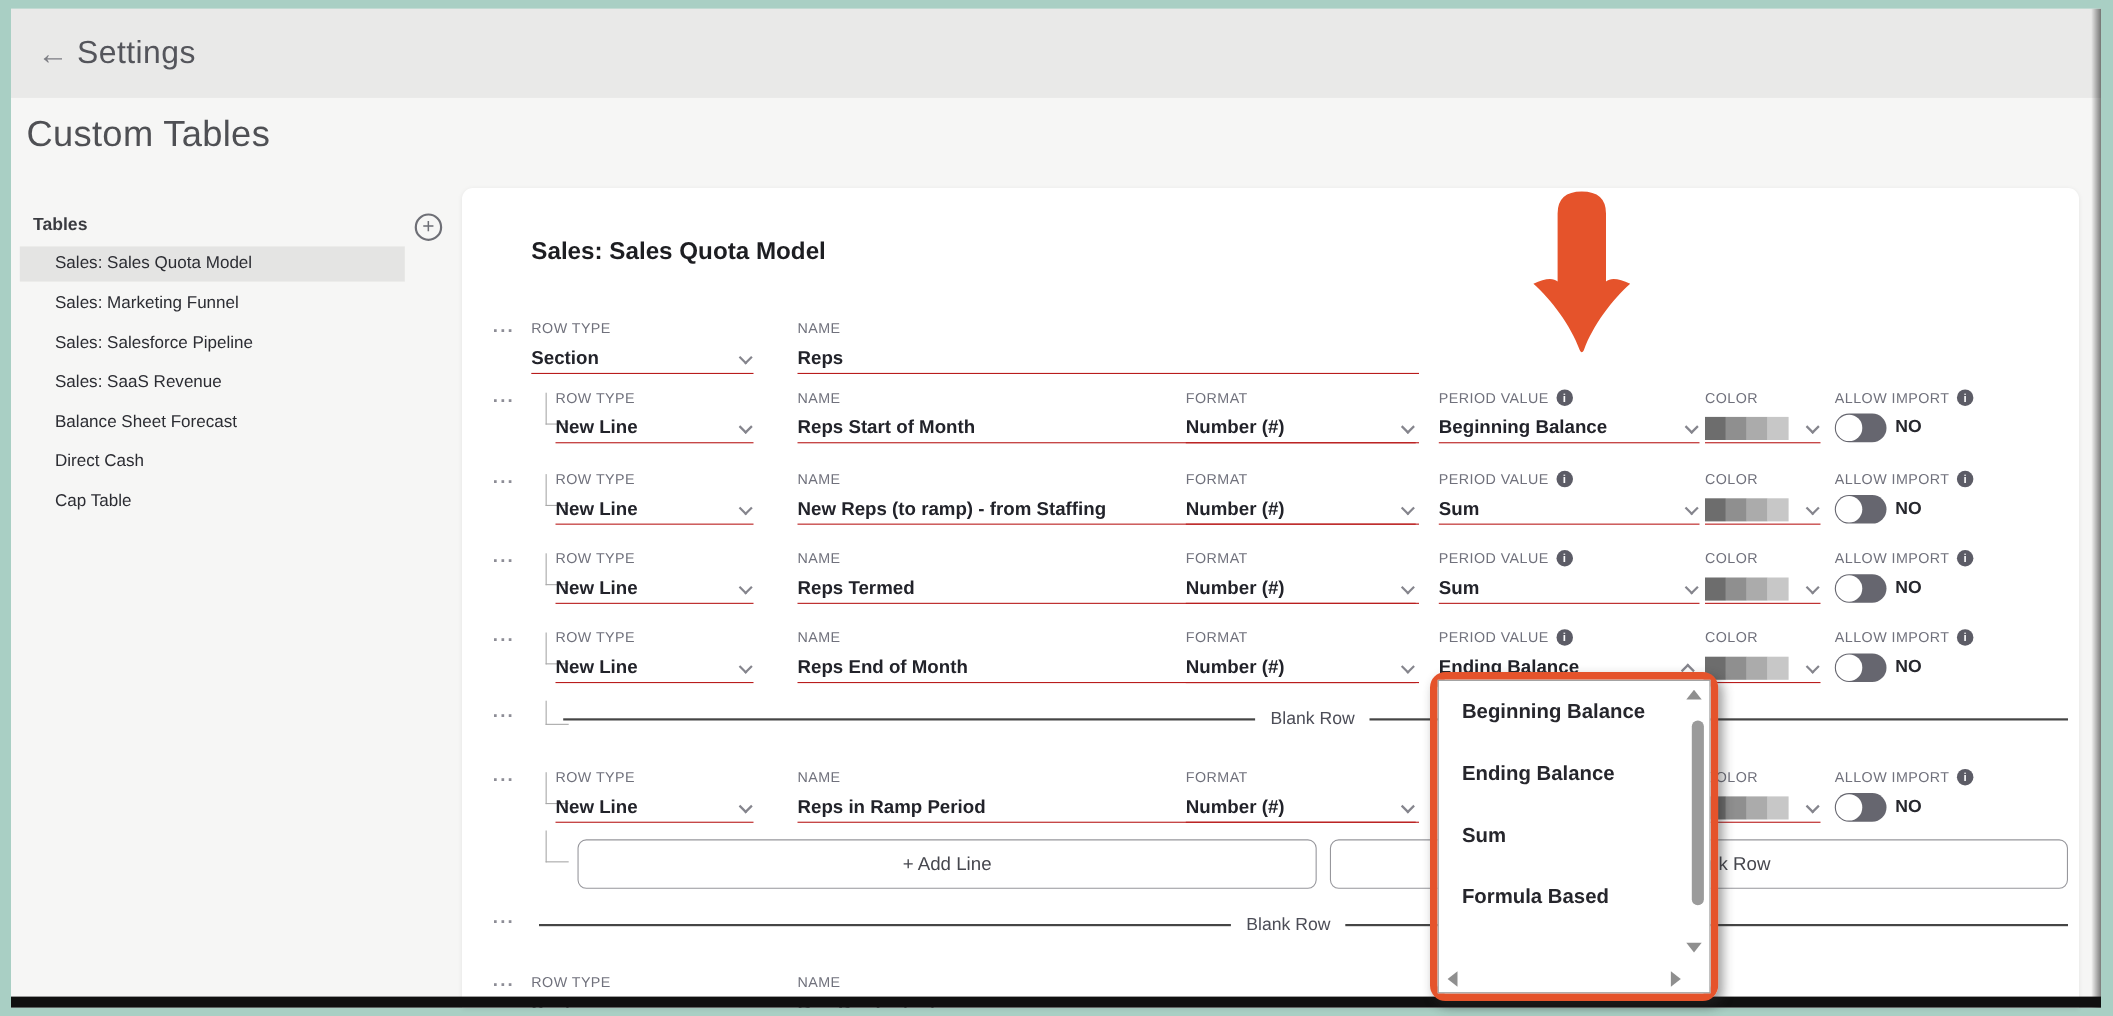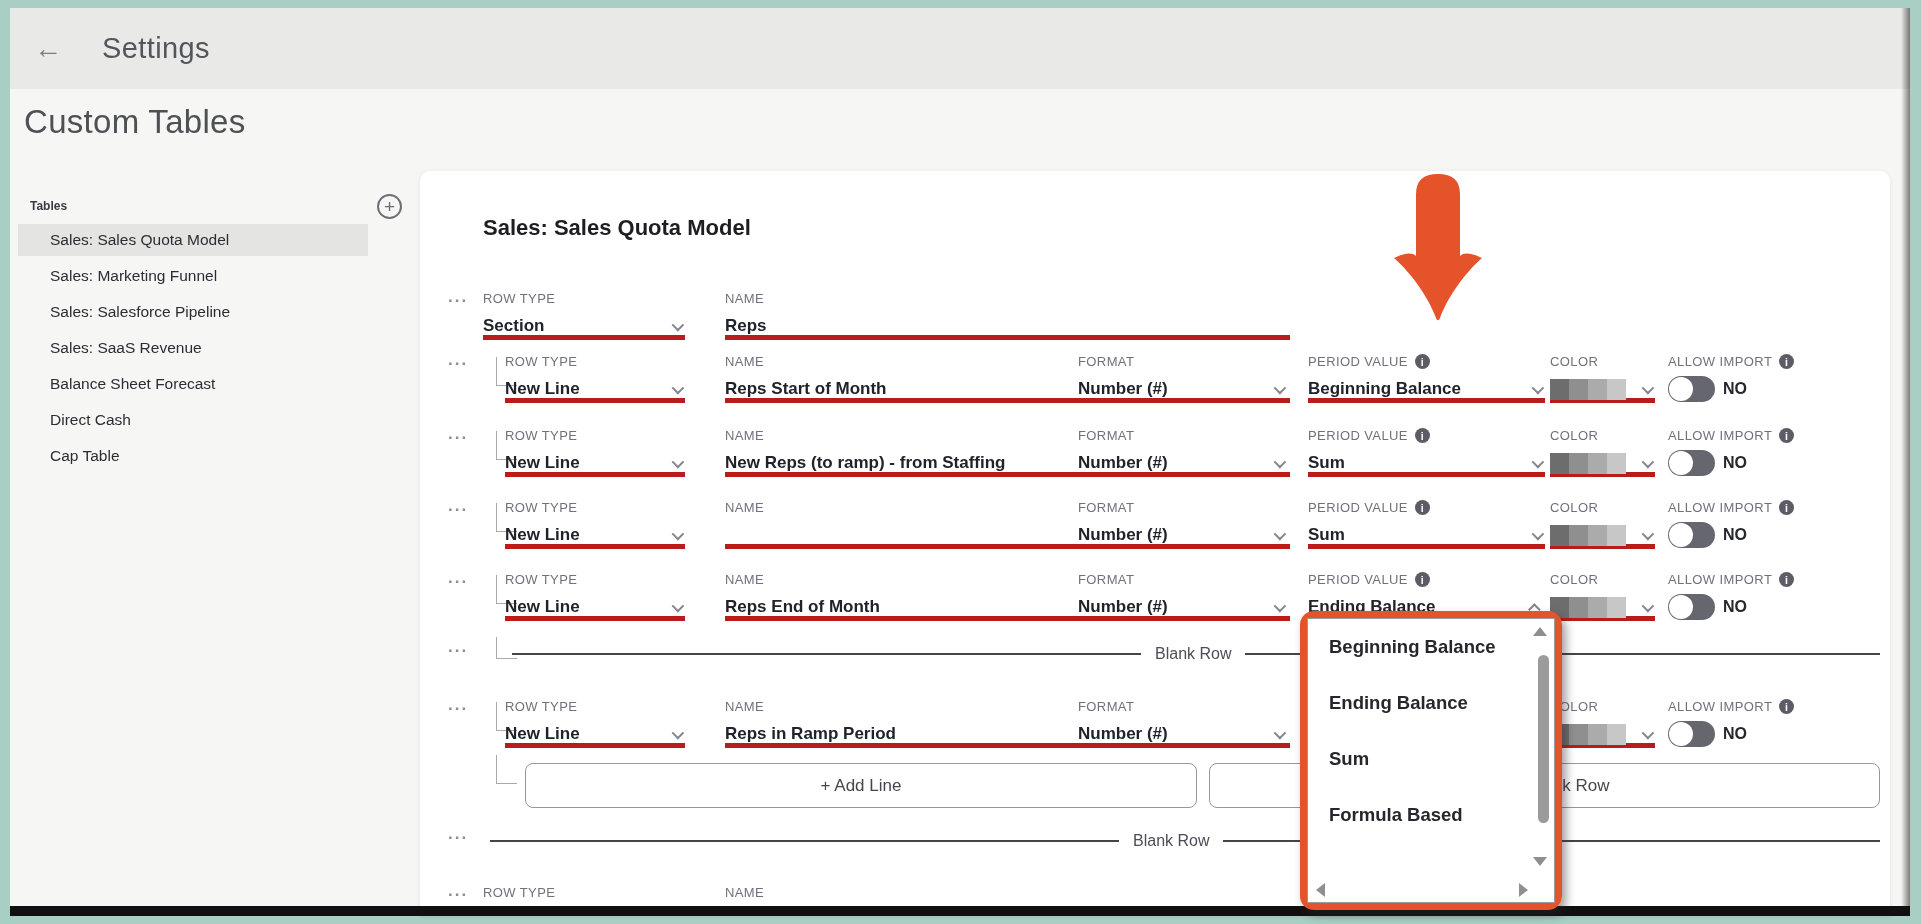--- a/index.html
+++ b/index.html
@@ -6,42 +6,42 @@
   html,body { width:1921px; height:924px; }
   body { background:#a9cfc4; position:relative; font-family:"Liberation Sans", sans-serif; overflow:hidden; }
 
   .window { position:absolute; left:10px; top:8px; width:1900px; height:908px; background:#f6f6f5; z-index:1; }
   .right-shadow { position:absolute; right:0; top:0; bottom:0; width:9px;
      background:linear-gradient(to right, rgba(0,0,0,0), rgba(0,0,0,0.5)); z-index:6; }
   .bottom-bar { position:absolute; left:0; right:0; bottom:0; height:10px; background:#101010; z-index:6; }
 
   .topbar { position:absolute; left:0; top:0; width:100%; height:81px; background:#e9e9e8; display:flex; align-items:center; }
   .back-icon { margin-left:24px; font-size:28px; color:#7d7e84; cursor:pointer; }
-  .topbar-title { margin-left:40px; font-size:29px; color:#54555b; letter-spacing:.4px; }
+  .topbar-title { margin-left:8px; font-size:29px; color:#54555b; letter-spacing:.4px; }
 
   .page-title { position:absolute; left:14px; top:95px; font-size:33px; color:#4f5054; letter-spacing:.3px; }
 
   .sidebar-header { position:absolute; left:20px; top:188px; width:380px; height:26px; }
-  .sidebar-header .hd-label { font-size:12px; font-weight:bold; color:#3a3b40; }
+  .sidebar-header .hd-label { font-size:16px; font-weight:bold; color:#3a3b40; }
   .add-table-button { position:absolute; right:8px; top:-2px; width:25px; height:25px; border:2px solid #6e6f76; border-radius:50%;
      color:#6e6f76; font-size:19px; line-height:21px; text-align:center; cursor:pointer; background:transparent; }
   .sidebar-list { position:absolute; left:0; top:214px; width:400px; }
   .side-item { position:relative; height:36px; display:flex; align-items:center; padding-left:40px; font-size:15.5px; color:#2c2d33; cursor:pointer; }
   .side-item.selected::before { content:""; position:absolute; left:8px; right:42px; top:2px; bottom:2px; background:#e4e4e3; z-index:-1; }
   .side-item span { position:relative; }
 
   .card { position:absolute; left:410px; top:163px; width:1470px; height:745px; background:#ffffff;
      border-radius:10px 10px 0 0; box-shadow:0 1px 5px rgba(0,0,0,.08); overflow:hidden; z-index:2; }
   .card-title { position:absolute; left:63px; top:44px; font-size:22px; font-weight:bold; color:#1d1e22; }
 
   .row { position:absolute; left:0; right:0; height:52px; }
   .handle { position:absolute; left:28px; top:-4px; color:#8d8d96; font-size:17px; font-weight:bold; letter-spacing:2px; cursor:grab; }
   .connector { position:absolute; left:76px; top:3px; width:21px; height:29px; border-left:1.5px solid #a9a9a9; border-bottom:1.5px solid #a9a9a9; }
 
-  .fld { position:absolute; top:0; height:49px; border-bottom:5px solid #b91c1c; }
+  .fld { position:absolute; top:0; height:49px; border-bottom:1px solid #b91c1c; }
   .fld.no-line { border-bottom:none; }
   .flbl { position:absolute; top:0; left:0; font-size:13px; color:#70717c; letter-spacing:.4px; white-space:nowrap; display:flex; align-items:center; }
   .fval { position:absolute; top:24px; left:0; right:4px; height:22px; display:flex; align-items:center; font-size:17px; font-weight:bold; color:#22232a; white-space:nowrap; }
   .fval .grow { flex:1; }
   .chev { width:9px; height:9px; border-right:2px solid #85858d; border-bottom:2px solid #85858d; flex:none; }
   .chev.down { transform:rotate(45deg) translateY(-2px); }
   .chev.up { transform:rotate(-135deg) translateY(-3px); }
   .info-icon { width:15px; height:15px; border-radius:50%; background:#5c5c66; color:#fff; font-size:10.5px; font-weight:bold;
      display:inline-flex; align-items:center; justify-content:center; margin-left:7px; font-style:normal; }
   .swatch { display:flex; height:21px; }
@@ -287,20 +287,23 @@
             <div class="fval">
               <span>New Line</span>
               <span class="grow"></span>
               <span class="chev down"></span>
             </div>
           </div>
           <div class="fld" style="left: 305px; width: 565px;">
             <div class="flbl">
               <span>NAME</span>
             </div>
+            <div class="fval">
+              <span>Reps Termed</span>
+            </div>
           </div>
           <div class="fld" style="left: 658px; width: 209px;">
             <div class="flbl">
               <span>FORMAT</span>
             </div>
             <div class="fval">
               <span>Number (#)</span>
               <span class="grow"></span>
               <span class="chev down"></span>
             </div>

